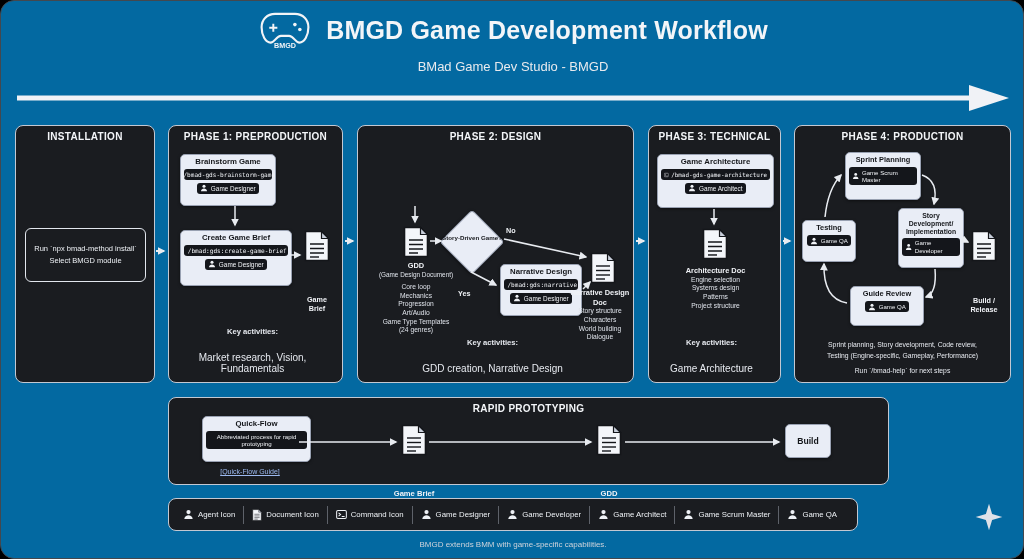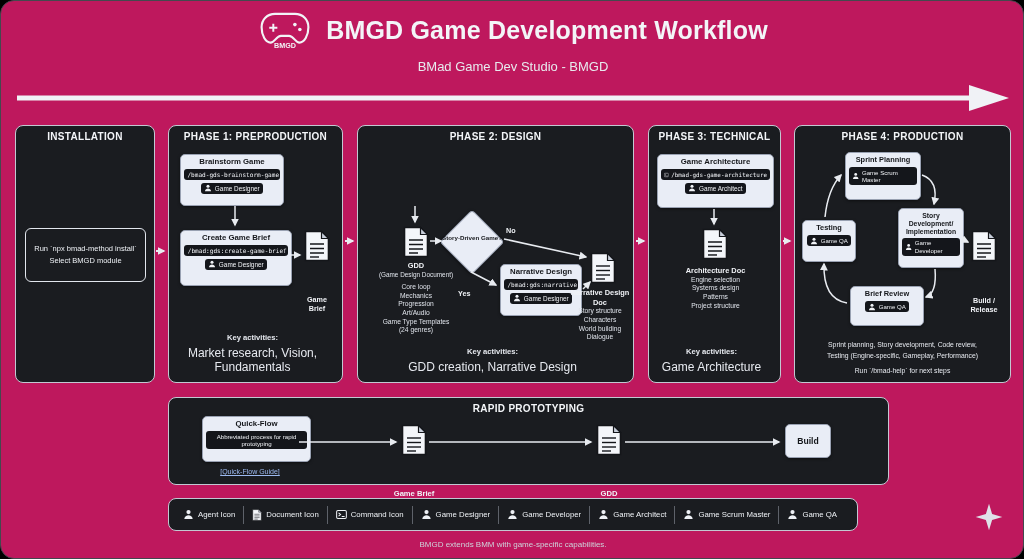--- a/index.html
+++ b/index.html
@@ -1,18 +1,18 @@
 <!DOCTYPE html>
 <html><head>
 <meta charset="utf-8">
 <style>
   * { margin:0; padding:0; box-sizing:border-box; }
   html,body { background:#000; }
   body { width:1024px; height:559px; position:relative; font-family:"Liberation Sans", sans-serif; }
-  #frame { position:absolute; inset:0; background:#be185d; border:1px solid #44484e; border-radius:14px; overflow:hidden; }
+  #frame { position:absolute; inset:0; background:#0369a1; border:1px solid #44484e; border-radius:14px; overflow:hidden; }
 
   
   #header { position:absolute; top:8px; left:0; width:1024px; display:flex; justify-content:center; align-items:center; gap:14px; }
   #title { font-size:25px; font-weight:bold; color:#f3f5f8; letter-spacing:.2px; }
   #subtitle { position:absolute; top:58px; left:0; width:1024px; text-align:center; font-size:13px; color:#e8eaee; }
 
   
   .panel { position:absolute; border:1px solid #c3c8d2; border-radius:8px; background:#1a1c20; }
   .panel-title { position:absolute; top:5px; left:0; width:100%; text-align:center; font-size:10px; font-weight:bold; color:#f3f5f8; letter-spacing:.3px; }
 
@@ -26,21 +26,21 @@
   .pill.agent { font-size:6.4px; line-height:1.2; text-align:left; }
 
   .doc { position:absolute; }
   .doc-label { position:absolute; text-align:center; font-size:7.2px; font-weight:bold; color:#f0f2f6; line-height:1.25;margin-top:30px; }
   .doc-list { position:absolute; text-align:center; font-size:6.7px; color:#dfe3ea; line-height:1.3; }
   .doc-list .hd { font-weight:bold; font-size:7.4px; color:#f0f2f6; }
   .doc-list .sub { font-size:6.4px; margin-bottom:4px; }
 
   .keyact { position:absolute; left:2px; right:8px; bottom:8px; text-align:center; color:#e6e9ef; }
   .keyact .kl { font-size:7.6px; font-weight:bold; }
-  .keyact .kt { font-size:12px; margin-top:4px; }
+  .keyact .kt { font-size:10px; margin-top:16px; }
 
   .install-box { position:absolute; border:1px solid #e2e6ed; border-radius:6px; color:#eef1f5;
                  display:flex; flex-direction:column; justify-content:center; text-align:center;
                  font-size:7.5px; line-height:1.6; padding:2px 3px; }
 
   .diamond { position:absolute; width:46px; height:46px; background:#e9edf6; border:1px solid #99a1b2;
              border-radius:4px; transform:rotate(45deg); box-shadow:0 1px 3px rgba(0,0,0,.5); }
   .diamond-label { position:absolute; text-align:center; font-size:6.2px; font-weight:bold; color:#15171b; line-height:1.2; }
   .branch-label { position:absolute; font-size:7.2px; font-weight:bold; color:#eef1f5; }
 
@@ -123,21 +123,21 @@
     <div class="panel-title">INSTALLATION</div>
     <div class="install-box" style="left:9px; top:102px; width:121px; height:54px;">
       <div>Run `npx bmad-method install`</div>
       <div>Select BMGD module</div>
     </div>
   </div>
 
   <div class="panel" style="left:167px; top:124px; width:175px; height:258px;">
     <div class="panel-title">PHASE 1: PREPRODUCTION</div>
 
-    <div class="bx" style="left:11px; top:28px; width:104px; height:52px;">
+    <div class="bx" style="left:11px; top:28px; width:96px; height:52px;">
       <div class="bx-t">Brainstorm Game</div>
       <div class="pill cmd">
         <svg width="8" height="8">
             <use href="#sym-terminal"></use>
           </svg>
         <span>/bmad-gds-brainstorm-game</span>
       </div>
       <div class="pill agent">
         <svg width="8" height="8">
             <use href="#sym-person"></use>
@@ -301,21 +301,21 @@
       <div class="bx-t" style="font-size:6.8px;">Implementation</div>
       <div class="pill agent" style="font-size:6.1px;">
         <svg width="8" height="8">
             <use href="#sym-person"></use>
           </svg>
         <span>Game Developer</span>
       </div>
     </div>
 
     <div class="bx" style="left:55px; top:160px; width:74px; height:40px;">
-      <div class="bx-t" style="font-size:7.4px;">Brief Review</div>
+      <div class="bx-t" style="font-size:7.4px;">Guide Review</div>
       <div class="pill agent" style="font-size:6.1px;">
         <svg width="8" height="8">
             <use href="#sym-person"></use>
           </svg>
         <span>Game QA</span>
       </div>
     </div>
 
     <div class="doc" style="left:176px; top:104px;">
       <svg width="26" height="32">

